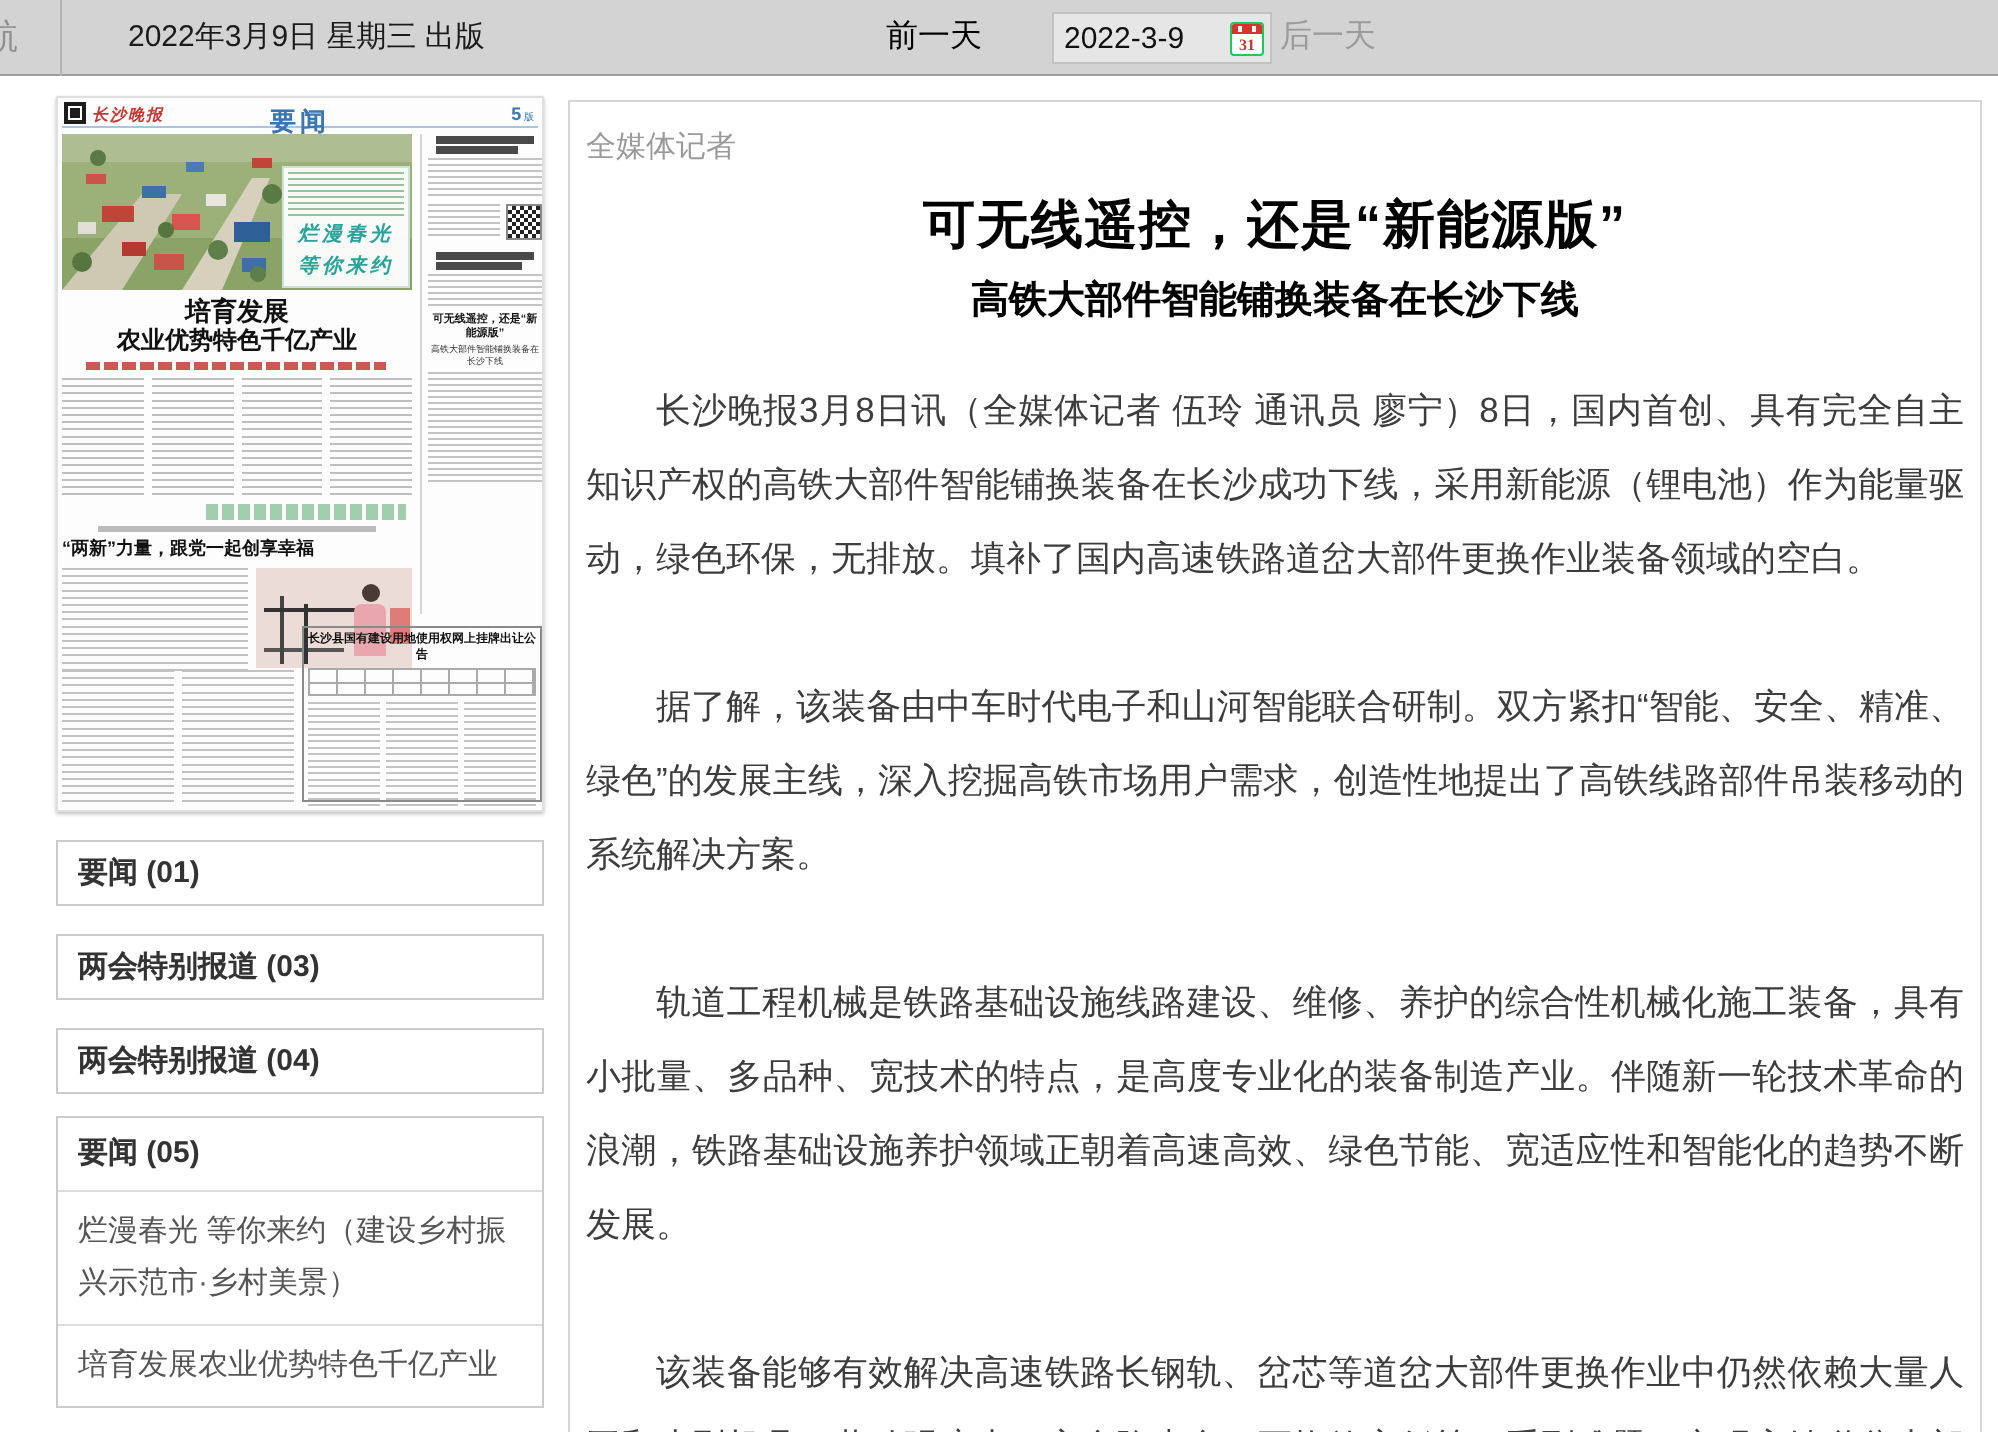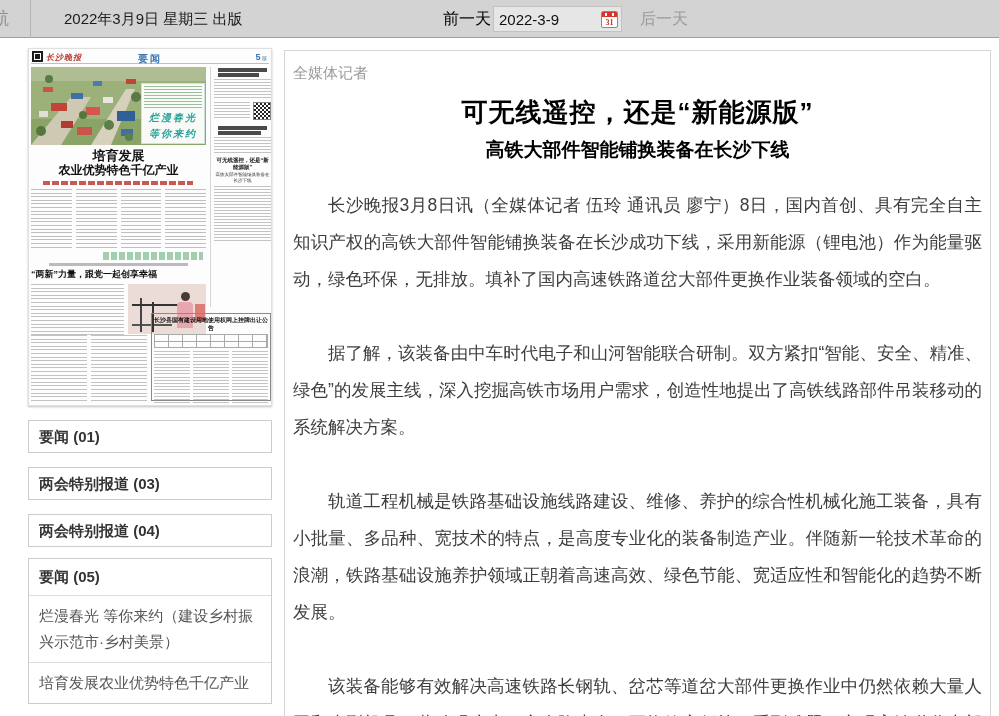--- a/index.html
+++ b/index.html
@@ -11,21 +11,21 @@
   .topbar { position:absolute; left:0; top:0; width:999px; height:38px;
     background:#d3d3d3; border-bottom:1px solid #9e9e9e; }
   .nav-partial { position:absolute; left:-8px; top:0; width:22px; height:38px;
     overflow:hidden; color:#8f8f8f; font-size:17px; line-height:38px; }
   .topbar-divider { position:absolute; left:30px; top:0; width:1px; height:38px;
     background:#b4b4b4; }
   .pub-date { position:absolute; left:64px; top:0; height:38px; line-height:38px;
     font-size:15px; color:#1b1b1b; }
   .prev-day { position:absolute; left:443px; top:0; height:48px; line-height:38px;
     font-size:16px; color:#000; cursor:pointer; }
-  .date-box { position:absolute; left:493px; top:6px; width:129px; height:26px;
+  .date-box { position:absolute; left:526px; top:6px; width:110px; height:26px;
     background:#e6e6e6; border:1px solid #c2c2c2; display:flex; align-items:center; }
   .date-value { flex:1; font-size:15px; color:#111; padding-left:5px; }
   .cal-icon { width:17px; height:17px; margin-right:3px; background:#fff;
     border:1px solid #22c55e; border-radius:2px; position:relative; overflow:hidden;font-family:Liberation Serif, serif; }
   .cal-icon .cal-top { position:absolute; left:0; top:0; width:100%; height:5px;
     background:#d9342b; }
   .cal-icon .cal-top::before, .cal-icon .cal-top::after { content:""; position:absolute;
     top:1px; width:2px; height:3px; background:#fff; left:3px; }
   .cal-icon .cal-top::after { left:10px; }
   .cal-icon .cal-num { position:absolute; left:0; top:5px; width:100%;
@@ -39,21 +39,21 @@
   
   .thumb { position:relative; width:244px; height:358px; background:#fdfdfd;
     border:1px solid #e0e0e0; box-shadow:0 1px 2px rgba(0,0,0,.25); cursor:pointer; }
   .t-head { position:absolute; left:2px; top:2px; right:2px; height:13px;
     border-bottom:1px solid #aac3de; }
   .t-logo { position:absolute; left:1px; top:0; width:11px; height:11px; background:#1c1c1c; }
   .t-logo::after { content:""; position:absolute; inset:2px; border:1px solid #fff; }
   .t-masthead { position:absolute; left:15px; top:1px; font-size:8px; font-weight:bold;
     font-style:italic; color:#c13a33; letter-spacing:1px; }
   .t-section { position:absolute; left:50%; transform:translateX(-50%); top:1px;
-    font-size:10px; font-weight:bold; color:#3a76b0; letter-spacing:2px; }
+    font-size:13px; font-weight:bold; color:#3a76b0; letter-spacing:2px; }
   .t-pageinfo { position:absolute; right:2px; top:1px; font-size:5px; color:#999; }
   .t-pageno { font-size:9px; font-weight:bold; color:#3a76b0; }
   .t-pagelab { font-size:5px; color:#3a76b0; }
 
   .t-photo { position:absolute; left:2px; top:18px; width:175px; height:78px; overflow:hidden; }
   .t-overlay { position:absolute; left:110px; top:16px; width:64px; height:61px;
     background:rgba(255,255,255,.95); border:1px solid #cde3d8; padding:2px; }
   .t-overlay .gl { height:22px;
     background:repeating-linear-gradient(to bottom,#9bbf9f 0 1px,transparent 1px 3px); }
   .t-caption { margin-top:3px; text-align:center; font-weight:bold; font-style:italic;

